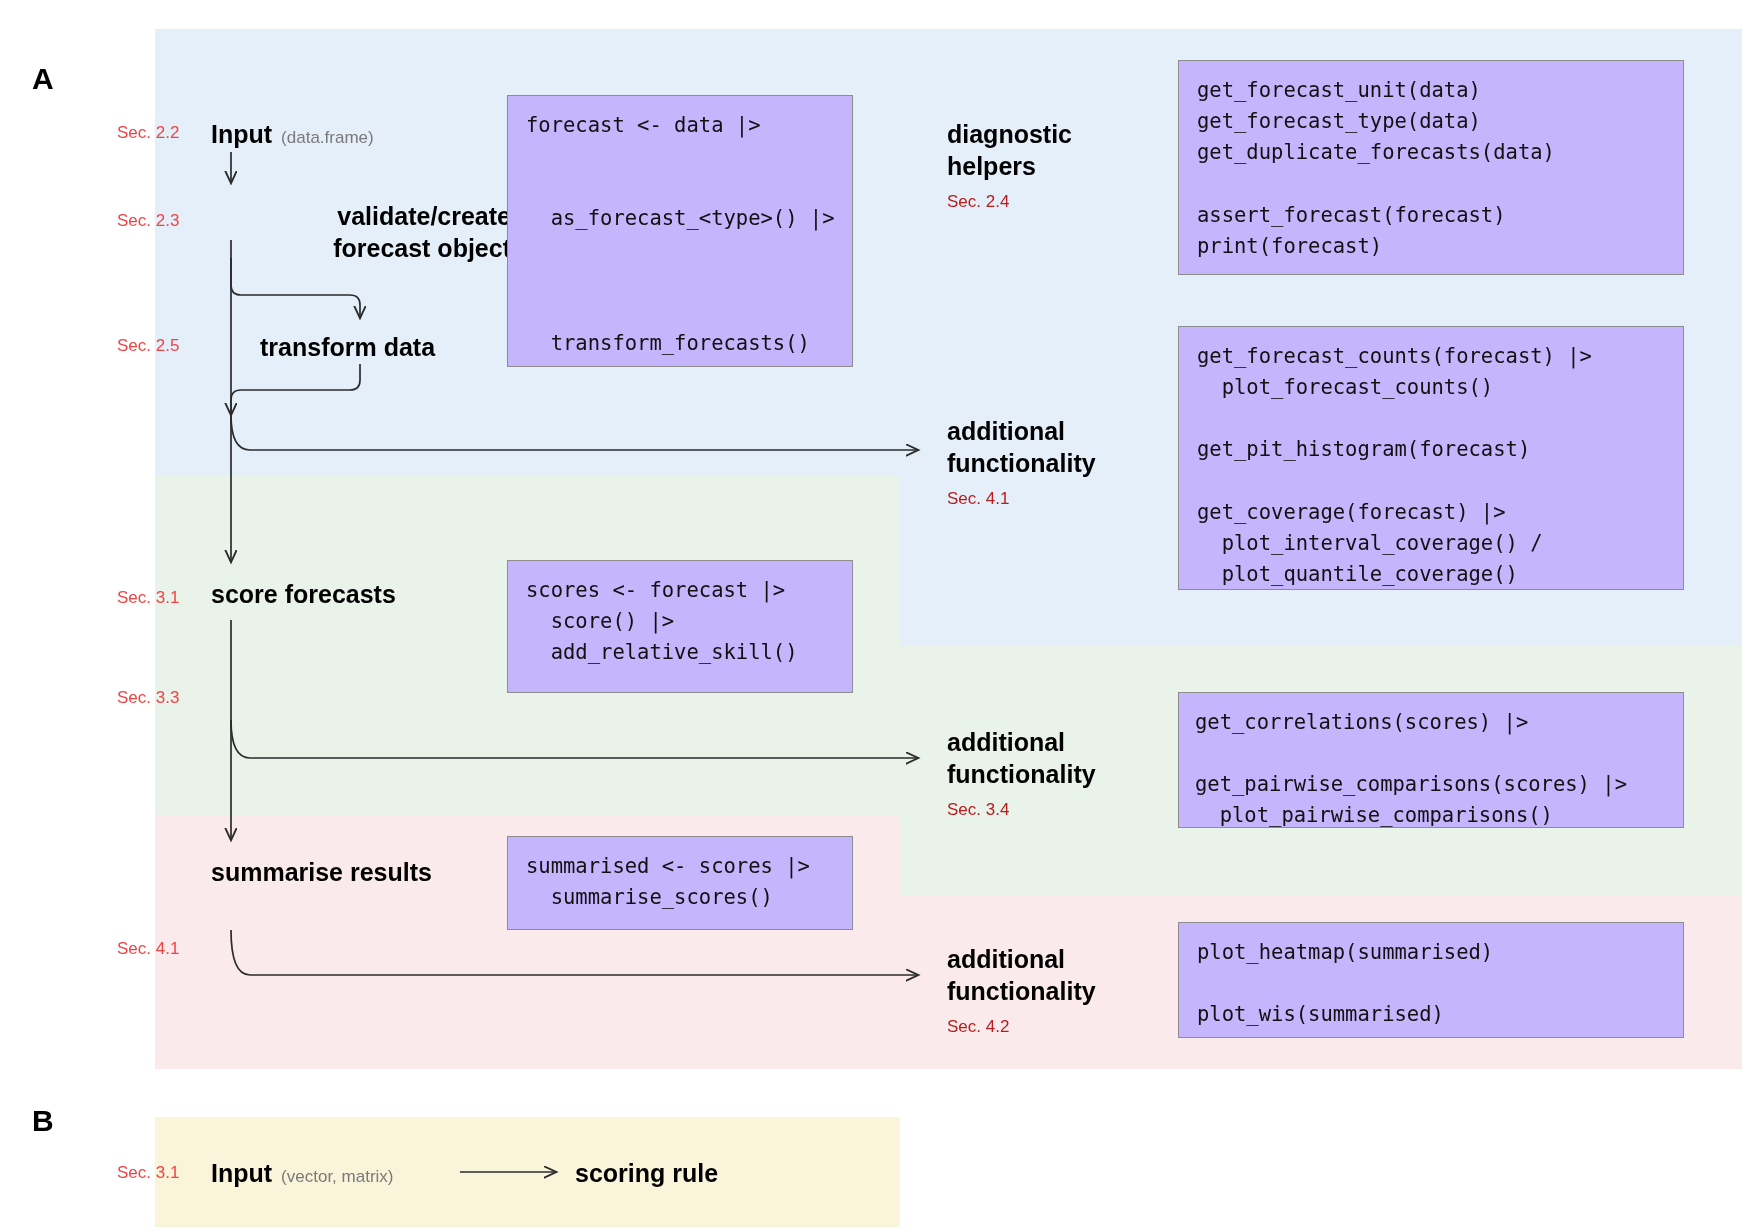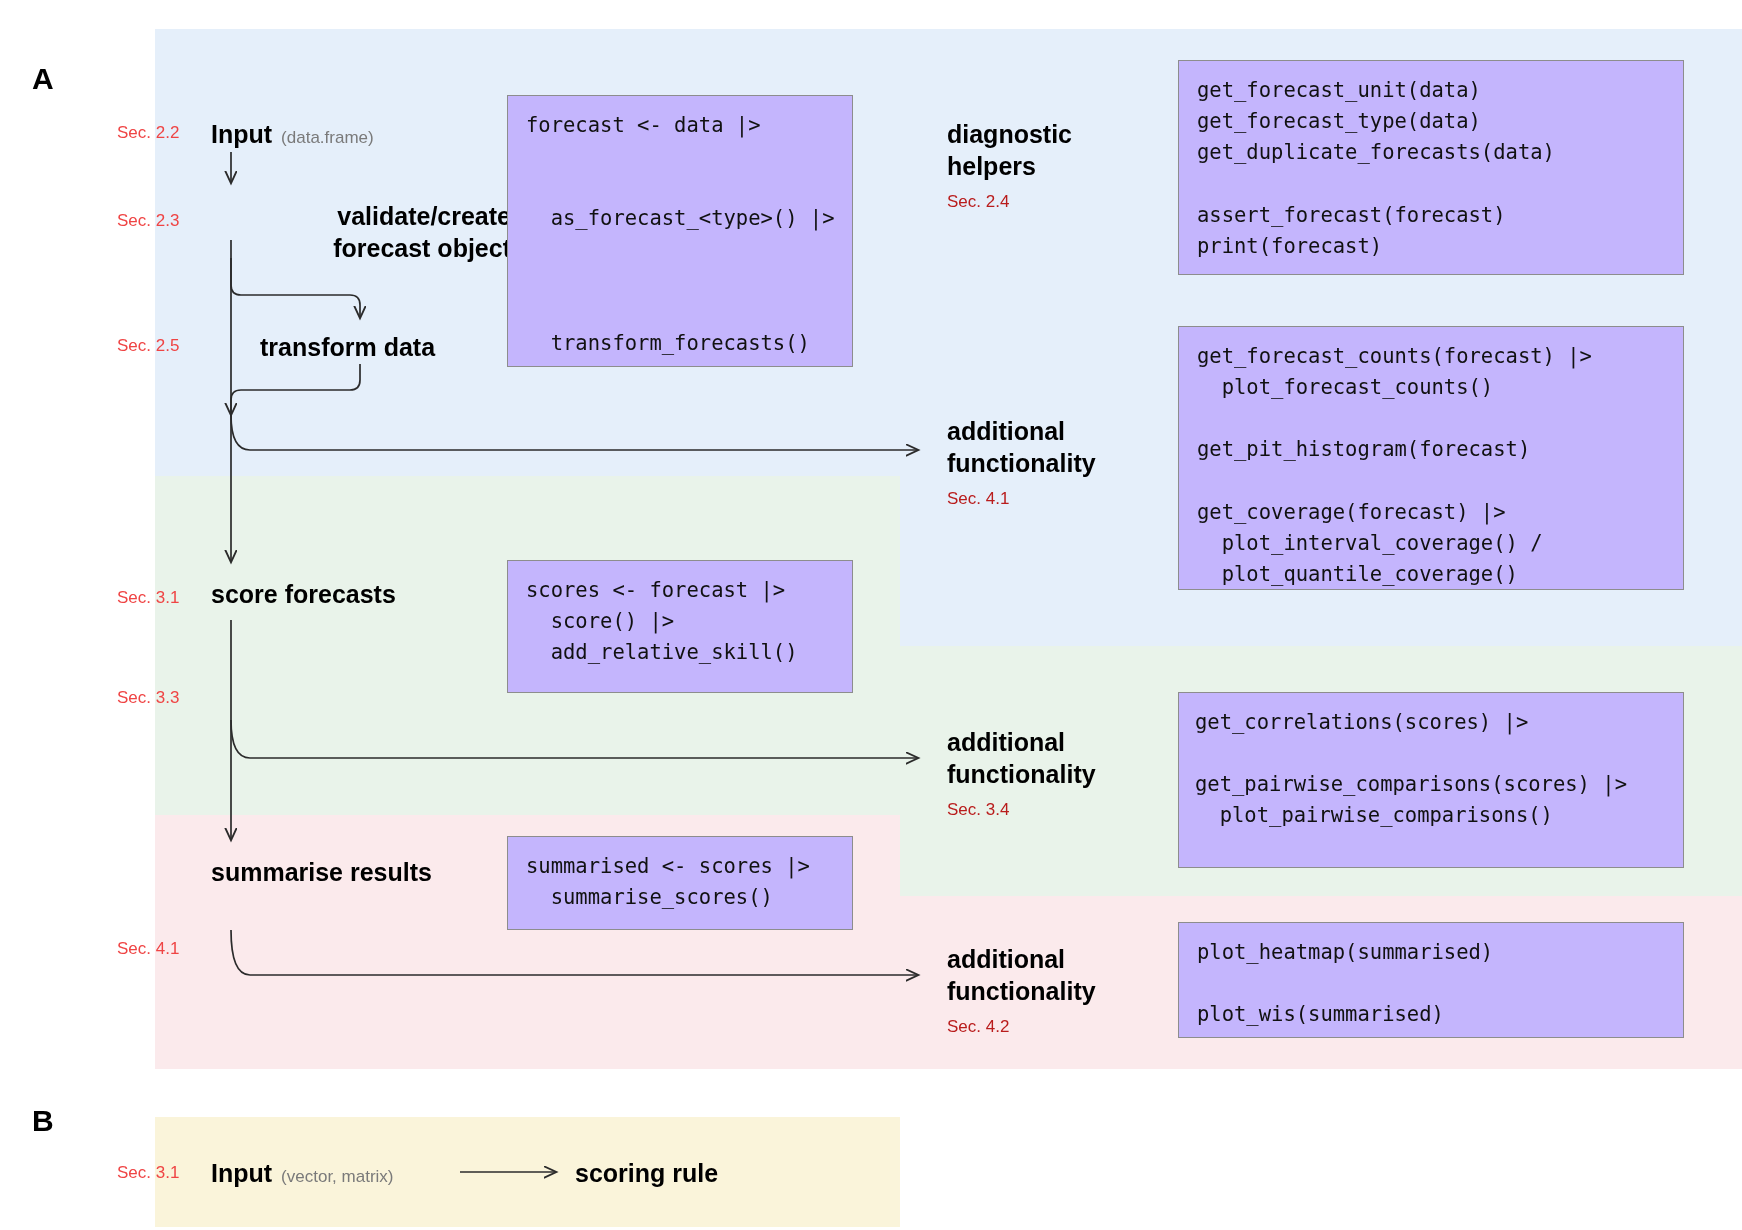--- a/index.html
+++ b/index.html
@@ -115,21 +115,21 @@
 </div>
 
 <div class="codebox" style="left:507px;top:95px;width:346px;height:272px;"><span class="ln">forecast &lt;- data |&gt;</span><span class="blank">&nbsp;</span><span class="blank">&nbsp;</span><span class="ln">  as_forecast_&lt;type&gt;() |&gt;</span><span class="blank">&nbsp;</span><span class="blank">&nbsp;</span><span class="blank">&nbsp;</span><span class="ln">  transform_forecasts()</span></div>
 
 <div class="codebox" style="left:1178px;top:60px;width:506px;height:215px;"><span class="ln">get_forecast_unit(data)</span><span class="ln">get_forecast_type(data)</span><span class="ln">get_duplicate_forecasts(data)</span><span class="blank">&nbsp;</span><span class="ln">assert_forecast(forecast)</span><span class="ln">print(forecast)</span></div>
 
 <div class="codebox" style="left:1178px;top:326px;width:506px;height:264px;"><span class="ln">get_forecast_counts(forecast) |&gt;</span><span class="ln">  plot_forecast_counts()</span><span class="blank">&nbsp;</span><span class="ln">get_pit_histogram(forecast)</span><span class="blank">&nbsp;</span><span class="ln">get_coverage(forecast) |&gt;</span><span class="ln">  plot_interval_coverage() /</span><span class="ln">  plot_quantile_coverage()</span></div>
 
 <div class="codebox" style="left:507px;top:560px;width:346px;height:133px;"><span class="ln">scores &lt;- forecast |&gt;</span><span class="ln">  score() |&gt;</span><span class="ln">  add_relative_skill()</span></div>
 
-<div class="codebox" style="left:1178px;top:692px;width:506px;height:176px;padding-left:16px;"><span class="ln">get_correlations(scores) |&gt;</span><span class="blank">&nbsp;</span><span class="ln">get_pairwise_comparisons(scores) |&gt;</span><span class="ln">  plot_pairwise_comparisons()</span></div>
+<div class="codebox" style="left:1178px;top:692px;width:506px;height:136px;padding-left:16px;"><span class="ln">get_correlations(scores) |&gt;</span><span class="blank">&nbsp;</span><span class="ln">get_pairwise_comparisons(scores) |&gt;</span><span class="ln">  plot_pairwise_comparisons()</span></div>
 
 <div class="codebox" style="left:507px;top:836px;width:346px;height:94px;"><span class="ln">summarised &lt;- scores |&gt;</span><span class="ln">  summarise_scores()</span></div>
 
 <div class="codebox" style="left:1178px;top:922px;width:506px;height:116px;"><span class="ln">plot_heatmap(summarised)</span><span class="blank">&nbsp;</span><span class="ln">plot_wis(summarised)</span></div>
 
 <div class="node" style="left:211px;top:1157px;">
   <span>Input</span><span class="sub">(vector, matrix)</span>
 </div>
 <div class="node" style="left:575px;top:1157px;">scoring rule</div>
 

